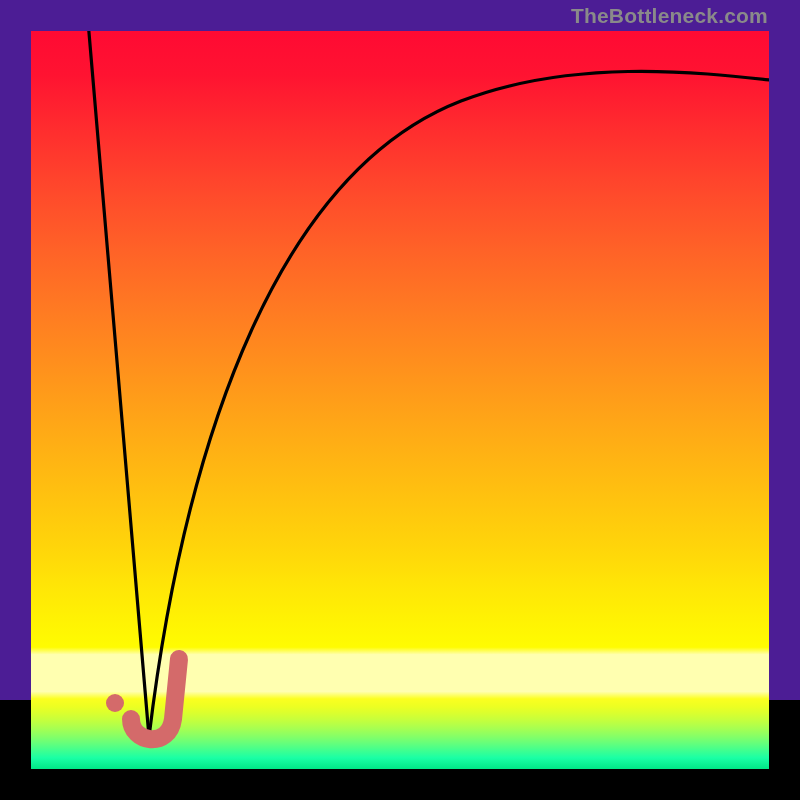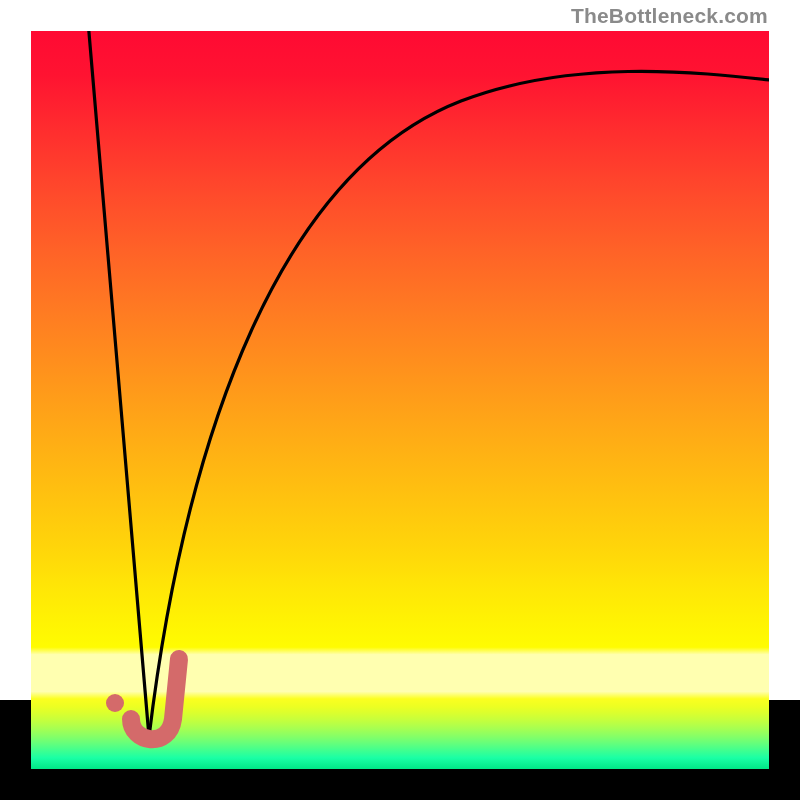--- a/index.html
+++ b/index.html
@@ -7,21 +7,21 @@
     padding: 0;
     width: 800px;
     height: 800px;
     background: #000;
     overflow: hidden;
   }
   .frame {
     position: relative;
     width: 800px;
     height: 700px;
-    background: #ffffff;
+    background: #4c1d95;
   }
   .plot {
     position: absolute;
     left: 31px;
     top: 31px;
     width: 738px;
     height: 738px;
     overflow: hidden;
   }
   .gradient {

